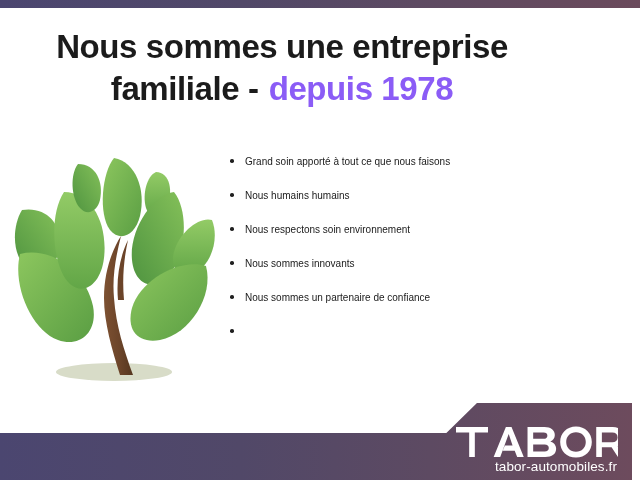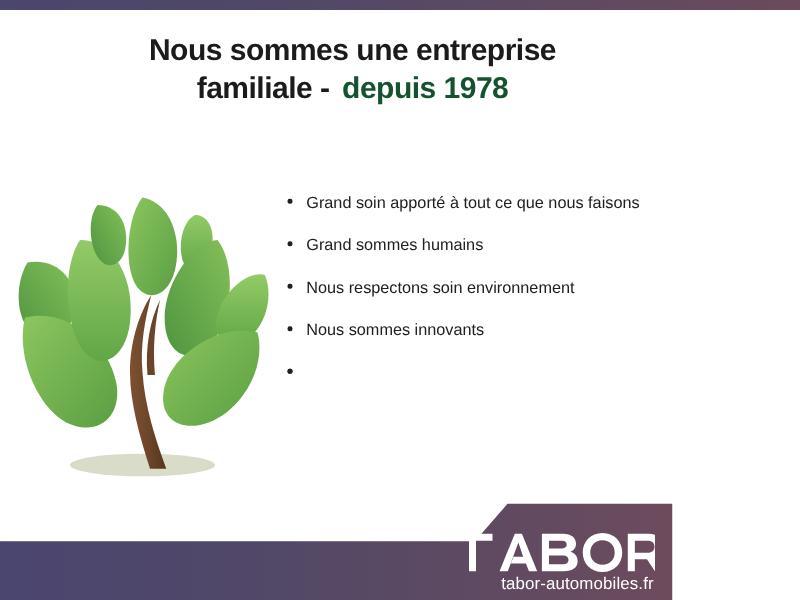--- a/index.html
+++ b/index.html
@@ -31,32 +31,32 @@
     background: linear-gradient(90deg, #4b4670 0%, #514868 38%, #5d4a62 65%, #6b4a5c 100%);
   }
 
   
   .headline {
     position: absolute;
     left: 0;
     top: 26px;
     width: 564px;
     text-align: center;
-    font-size: 24px;
+    font-size: 33px;
     font-weight: bold;
     line-height: 1.26;
     color: #1b1b1b;
     letter-spacing: -0.4px;
   }
   .headline .line {
     display: block;
     white-space: nowrap;
   }
   .headline .accent {
-    color: #14532d;
+    color: #8b5cf6;
   }
   .headline .spacer {
     display: inline-block;
     width: 10px;
   }
 
   
   .tree {
     position: absolute;
     left: 8px;
@@ -73,42 +73,42 @@
     top: 150px;
     width: 400px;
     margin: 0;
     padding: 0;
     list-style: none;
   }
   .bullets li {
     position: relative;
     padding-left: 17px;
     margin: 0 0 11px 0;
-    font-size: 13px;
+    font-size: 10px;
     line-height: 23px;
     color: #202020;
     white-space: nowrap;
   }
   .bullets li:last-child { margin-bottom: 0; }
   .bullets li .dot {
     position: absolute;
     left: 2px;
     top: 9px;
     width: 3.5px;
     height: 3.5px;
     border-radius: 50%;
     background: #202020;
   }
 
   
   .footer {
     position: absolute;
     left: 0;
     bottom: 0;
-    width: 538px;
+    width: 632px;
     height: 80px;
   }
   .footer-shape {
     position: absolute;
     inset: 0;
     width: 100%;
     height: 100%;
   }
   .footer-shape svg { display: block; width: 100%; height: 100%; }
 
@@ -205,32 +205,33 @@
     </svg>
   </div>
 
   <ul class="bullets">
     <li>
       <span class="dot"></span>
       <span>Grand soin apporté à tout ce que nous faisons</span>
     </li>
     <li>
       <span class="dot"></span>
-      <span>Grand sommes humains</span>
+      <span>Nous humains humains</span>
     </li>
     <li>
       <span class="dot"></span>
       <span>Nous respectons soin environnement</span>
     </li>
     <li>
       <span class="dot"></span>
       <span>Nous sommes innovants</span>
     </li>
     <li>
       <span class="dot"></span>
+      <span>Nous sommes un partenaire de confiance</span>
     </li>
     <li>
       <span class="dot"></span>
     </li>
   </ul>
 
   <div class="footer">
     <div class="footer-shape">
       <svg viewBox="0 0 640 80" preserveAspectRatio="none" xmlns="http://www.w3.org/2000/svg" aria-hidden="true">
         <defs>

